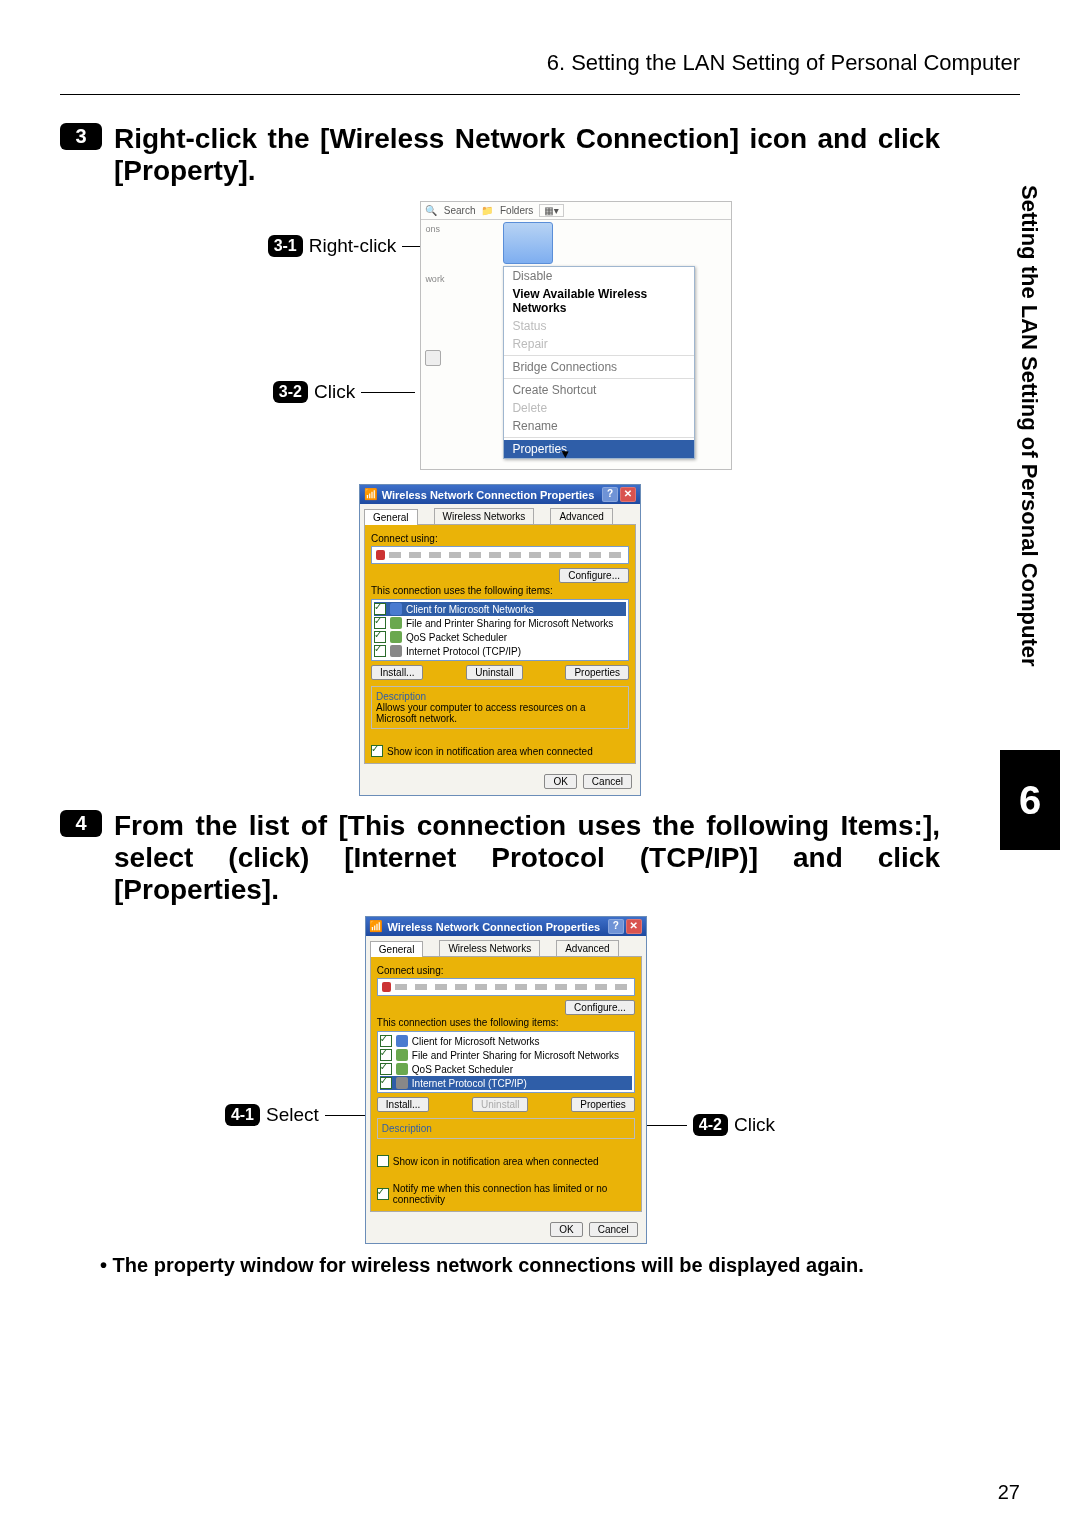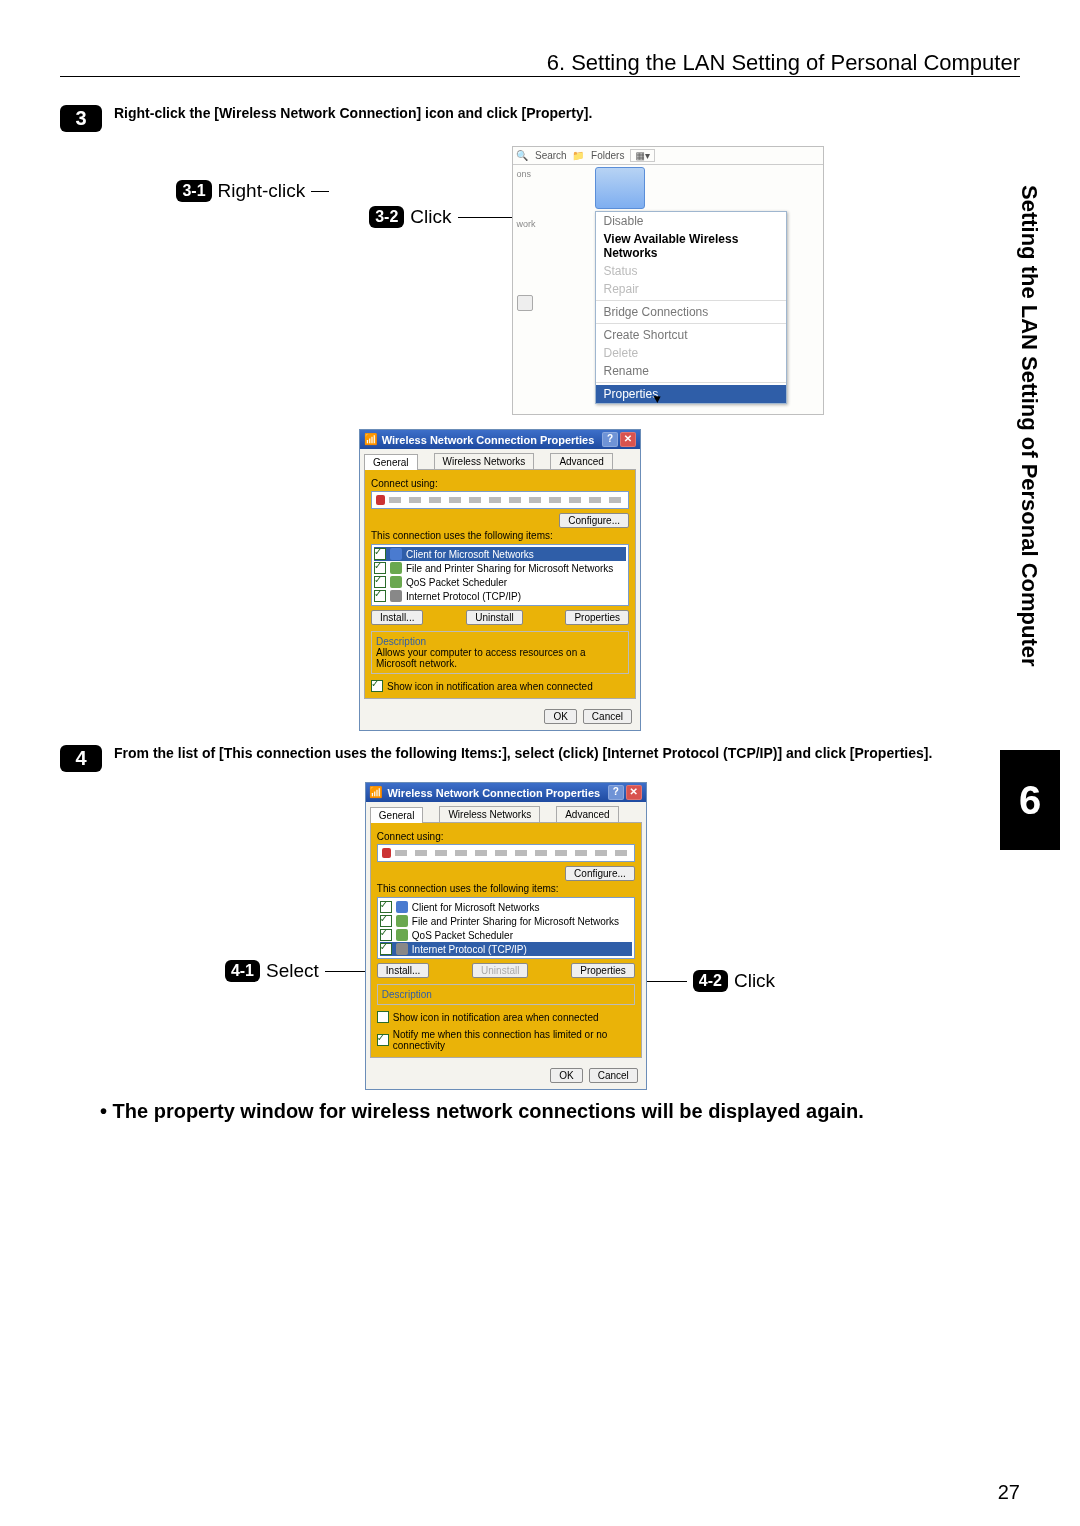--- a/index.html
+++ b/index.html
@@ -13,21 +13,21 @@
   .page {
     position: relative;
     width: 1080px;
     height: 1526px;
     box-sizing: border-box;
     padding: 50px 60px 30px 60px;
   }
   .header-title {
     text-align: right;
     font-size: 22px;
-    padding-bottom: 0;
+    padding-bottom: 18px;
     border-bottom: 1px solid #000;
     margin-bottom: 28px;
   }
   .side-tab {
     position: absolute;
     right: 38px;
     top: 185px;
     writing-mode: vertical-rl;
     font-weight: bold;
     font-size: 22px;
@@ -65,21 +65,21 @@
     flex: 0 0 auto;
     min-width: 22px;
     text-align: center;
   }
   .step-badge.sub {
     font-size: 16px;
     padding: 2px 6px;
   }
   .step-text {
     font-weight: bold;
-    font-size: 14px;
+    font-size: 28px;
     text-align: justify;
   }
   .body-text {
     font-size: 20px;
     margin: 14px 0 14px 40px;
   }
   .bullet-text {
     font-size: 20px;
     margin: 10px 0 10px 40px;
     font-weight: bold;
@@ -184,21 +184,21 @@
   .listbox { border:1px solid #7a9ccc; background:#fff; margin-top:3px; padding:2px; }
   .li { display:flex; align-items:center; gap:4px; padding:1px 0; }
   .cb { width:10px;height:10px;border:1px solid #2a6b2a;background:#fff;position:relative;flex:0 0 auto;}
   .cb.checked::after{content:"✓";position:absolute;left:-1px;top:-3px;color:#2a6b2a;font-size:10px;}
   .li .ico{width:12px;height:12px;background:#6aa84f;border-radius:2px;flex:0 0 auto;}
   .li .ico.blue{background:#4a7bd0;}
   .li .ico.grey{background:#888;}
   .li.sel{ background:#2f5ea8; color:#fff; }
   .fieldset { border:1px solid #bbb; padding:4px; margin-top:6px; }
   .fieldset-title{ color:#2f5ea8; font-size:10px; }
-  .checkline{ display:flex; align-items:center; gap:4px; margin-top:6px; font-size:10px;}
+  .checkline{ display:flex; align-items:center; gap:4px; margin-top:16px; font-size:10px;}
   .dlg-footer{ display:flex; justify-content:flex-end; gap:6px; padding:6px 8px; }
 
   .page-number {
     position:absolute; bottom:22px; right:60px; font-size:20px;
   }
 
   .fig3-row {
     display:flex; align-items:center; justify-content:center; gap:0; margin:10px 0;
   }
 </style>
@@ -212,21 +212,21 @@
   <div class="side-chapter">6</div>
 
   <div class="content">
 
     <div class="step-row">
       <div class="step-badge">3</div>
       <div class="step-text">Right-click the [Wireless Network Connection] icon and click [Property].</div>
     </div>
 
     <div class="figure-wrap">
-      <div style="display:flex; flex-direction:row; gap:40px; align-items:flex-start; margin-right:0;">
+      <div style="display:flex; flex-direction:column; gap:64px; align-items:center; margin-right:0;">
         <div class="annot-label" style="margin-top:34px;">
           <span class="step-badge sub">3-1</span>
           <span>Right-click</span>
           <span class="leader" style="width:18px;"></span>
         </div>
         <div class="annot-label" style="margin-top:60px;">
           <span class="step-badge sub">3-2</span>
           <span>Click</span>
           <span class="leader" style="width:54px;"></span>
         </div>

